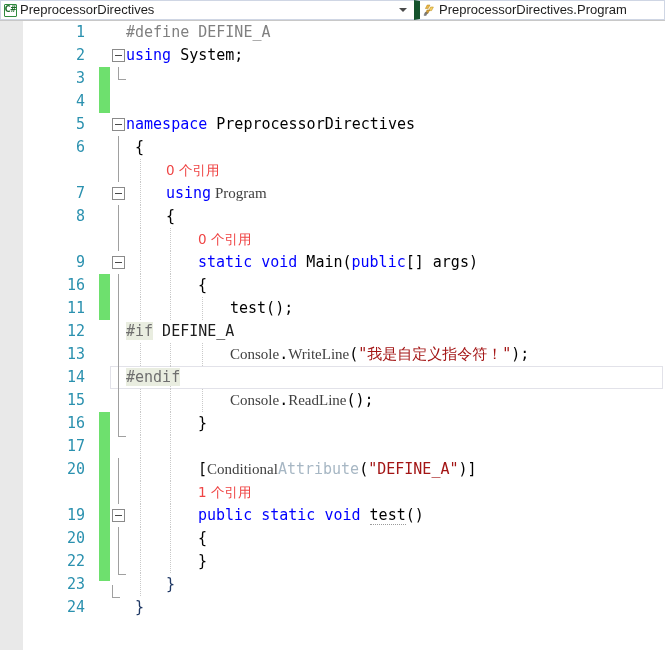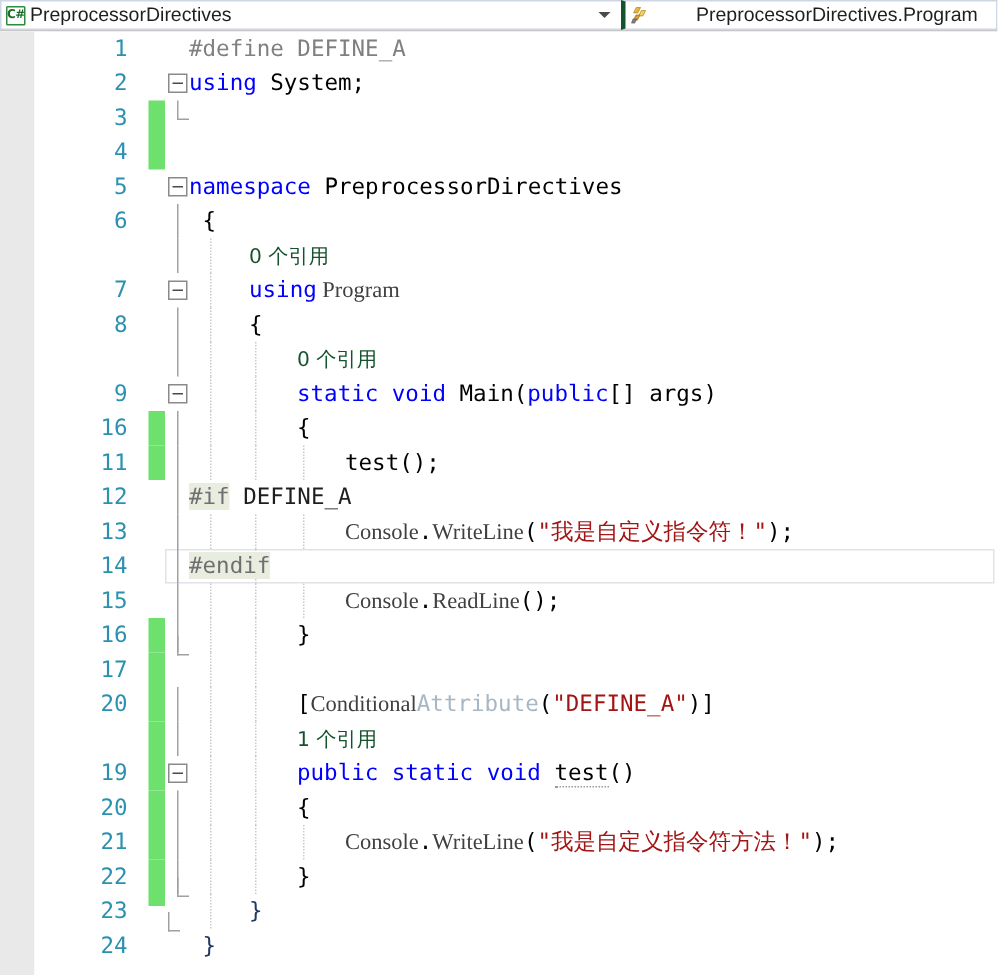--- a/index.html
+++ b/index.html
@@ -17,21 +17,21 @@
     background:#f0f0f0;
     display:flex;align-items:stretch;
     border-bottom:1px solid #c8c8c8;
     box-sizing:border-box;
   }
   .combo{
     position:relative;display:flex;align-items:center;height:20px;
     background:#ffffff;border:1px solid #cfd6e4;box-sizing:border-box;
   }
   .combo.left{width:414px;border-right:none;}
-  .combo.right{flex:1;border-left:3px solid #14532d;gap:28px;}
+  .combo.right{flex:1;border-left:6px solid #14532d;}
   .combo .ic{width:19px;min-width:19px;display:flex;align-items:center;justify-content:center;}
   .combo .txt{
     font-size:13px;color:#1e1e1e;white-space:nowrap;overflow:hidden;
     line-height:13px;padding-bottom:1px;
   }
   .combo .arrow{
     margin-left:auto;width:22px;min-width:22px;height:100%;
     display:flex;align-items:center;justify-content:center;
   }
   .combo .arrow i{
@@ -101,21 +101,21 @@
     box-sizing:border-box;border:1px solid #e2e2e9;background:transparent;
   }
 
   
   .kw{color:#0000ff;}
   .typ{color:#404040;font-family:Liberation Serif, serif;}
   .str{color:#a31515;}
   .pp{color:#808080;}
   .ppx{color:#6f6f6f;background:#e9ede0;margin-top:42px;}
   .attr-dim{color:#a7b7c4;}
-  .lens{color:#14532d;font-size:13.5px;font-family:"DejaVu Sans","Liberation Sans",sans-serif;}
+  .lens{color:#ef4444;font-size:13.5px;font-family:"DejaVu Sans","Liberation Sans",sans-serif;}
   .udot{border-bottom:1px dotted #9b9b9b;}
 </style>
 </head>
 <body>
 
 <div id="app">
 
   <div class="navbar">
 
     <div class="combo left">
@@ -313,29 +313,20 @@
 
       <div class="row">
         <div class="lnum">20</div>
         <div class="chbar"></div>
         <div class="fold-v"></div>
         <div class="guide" style="left:140px"></div>
         <div class="guide" style="left:170px"></div>
         <div class="code" style="left:198px"><span>{</span></div>
       </div>
 
-      <div class="row">
-        <div class="lnum">21</div>
-        <div class="chbar"></div>
-        <div class="fold-v"></div>
-        <div class="guide" style="left:140px"></div>
-        <div class="guide" style="left:170px"></div>
-        <div class="guide" style="left:202px"></div>
-        <div class="code" style="left:230px"><span class="typ">Console</span><span>.</span><span class="typ">WriteLine</span><span>(</span><span class="str">"我是自定义指令符方法！"</span><span>);</span></div>
-      </div>
 
       <div class="row">
         <div class="lnum">22</div>
         <div class="chbar"></div>
         <div class="fold-v"></div>
         <div class="guide" style="left:140px"></div>
         <div class="guide" style="left:170px"></div>
         <div class="code" style="left:198px"><span>}</span></div>
       </div>
 

